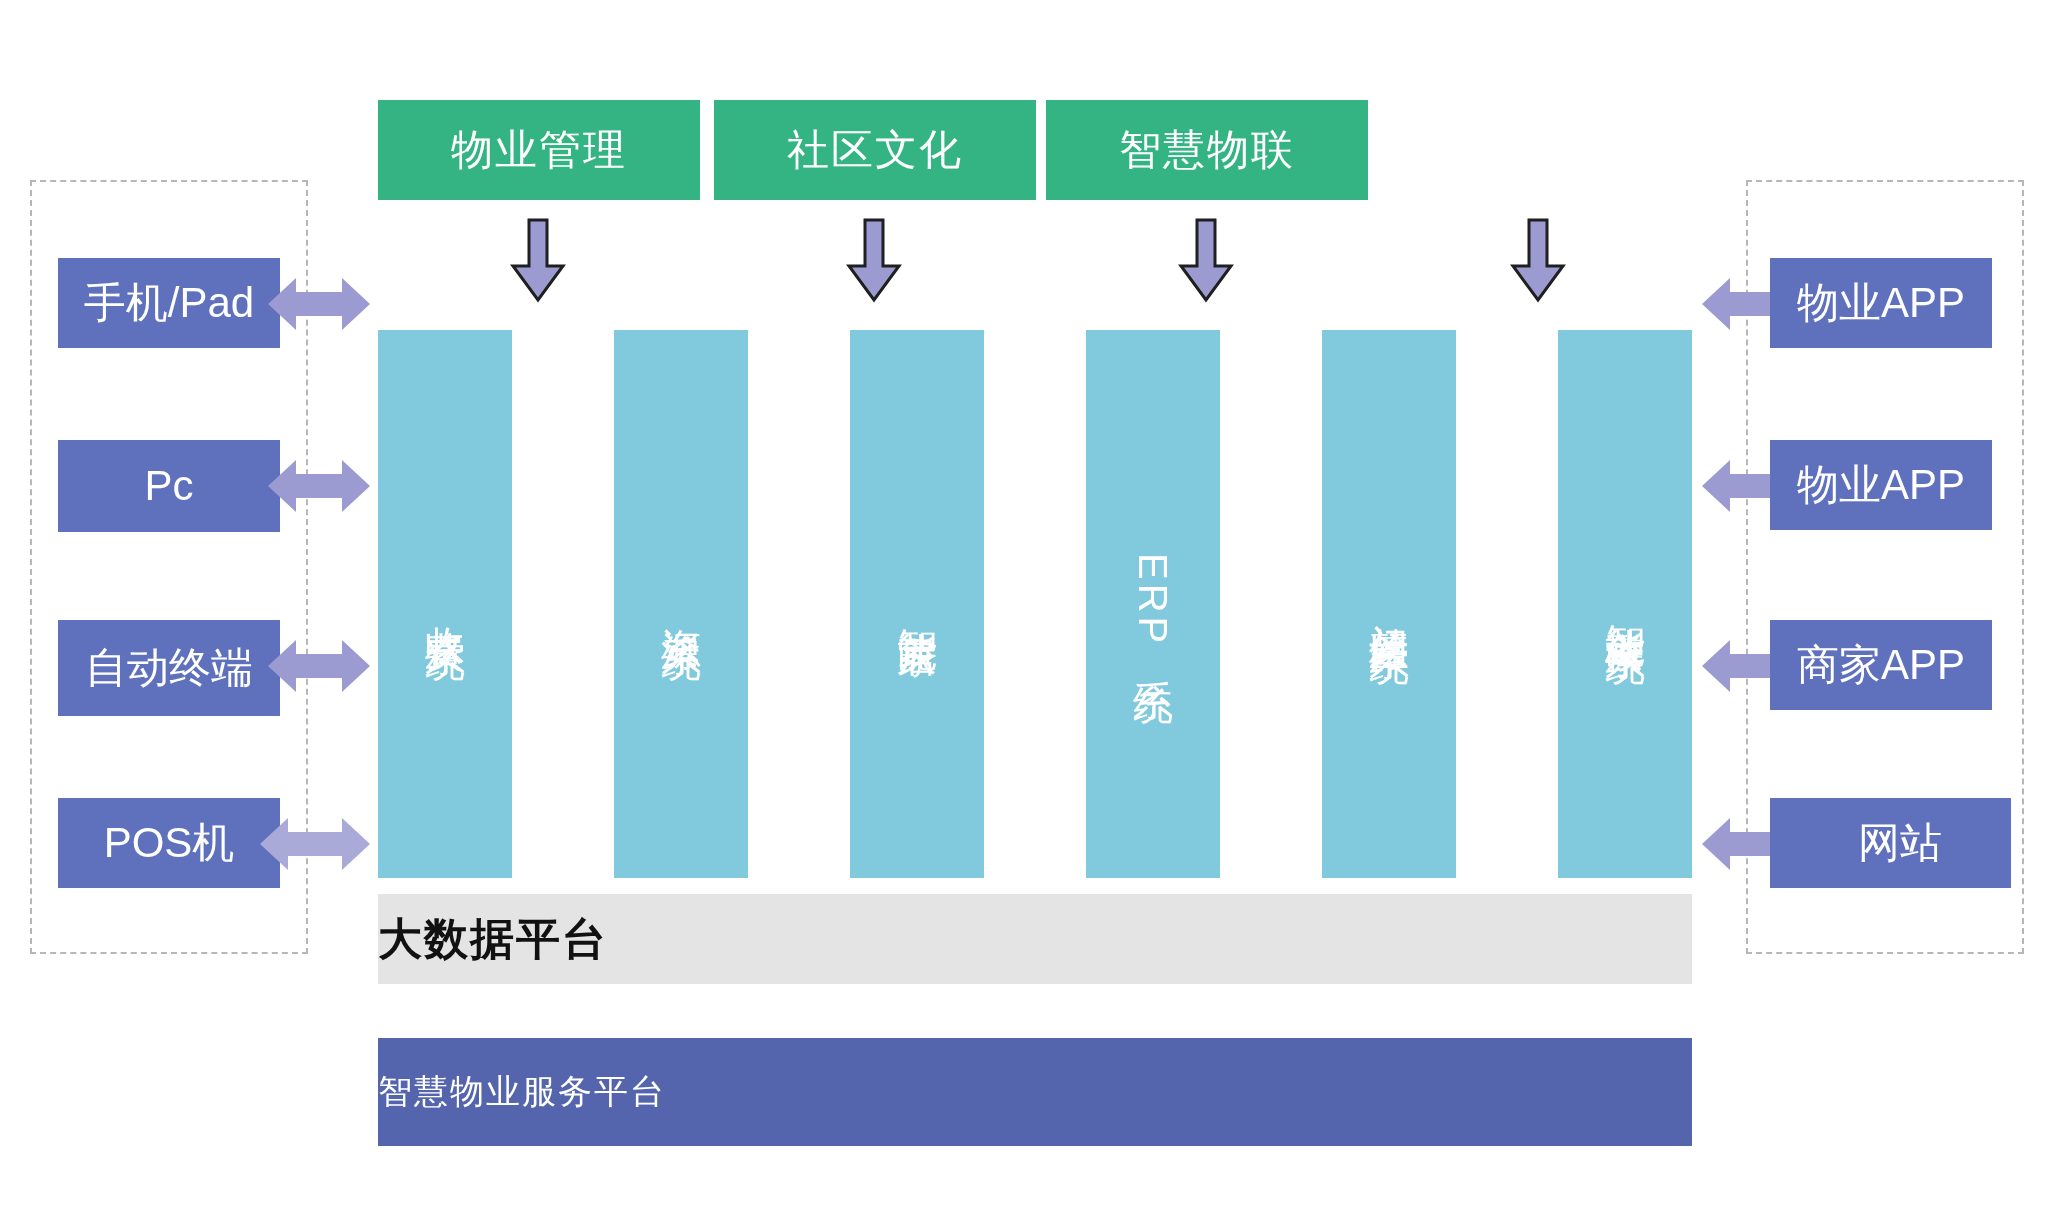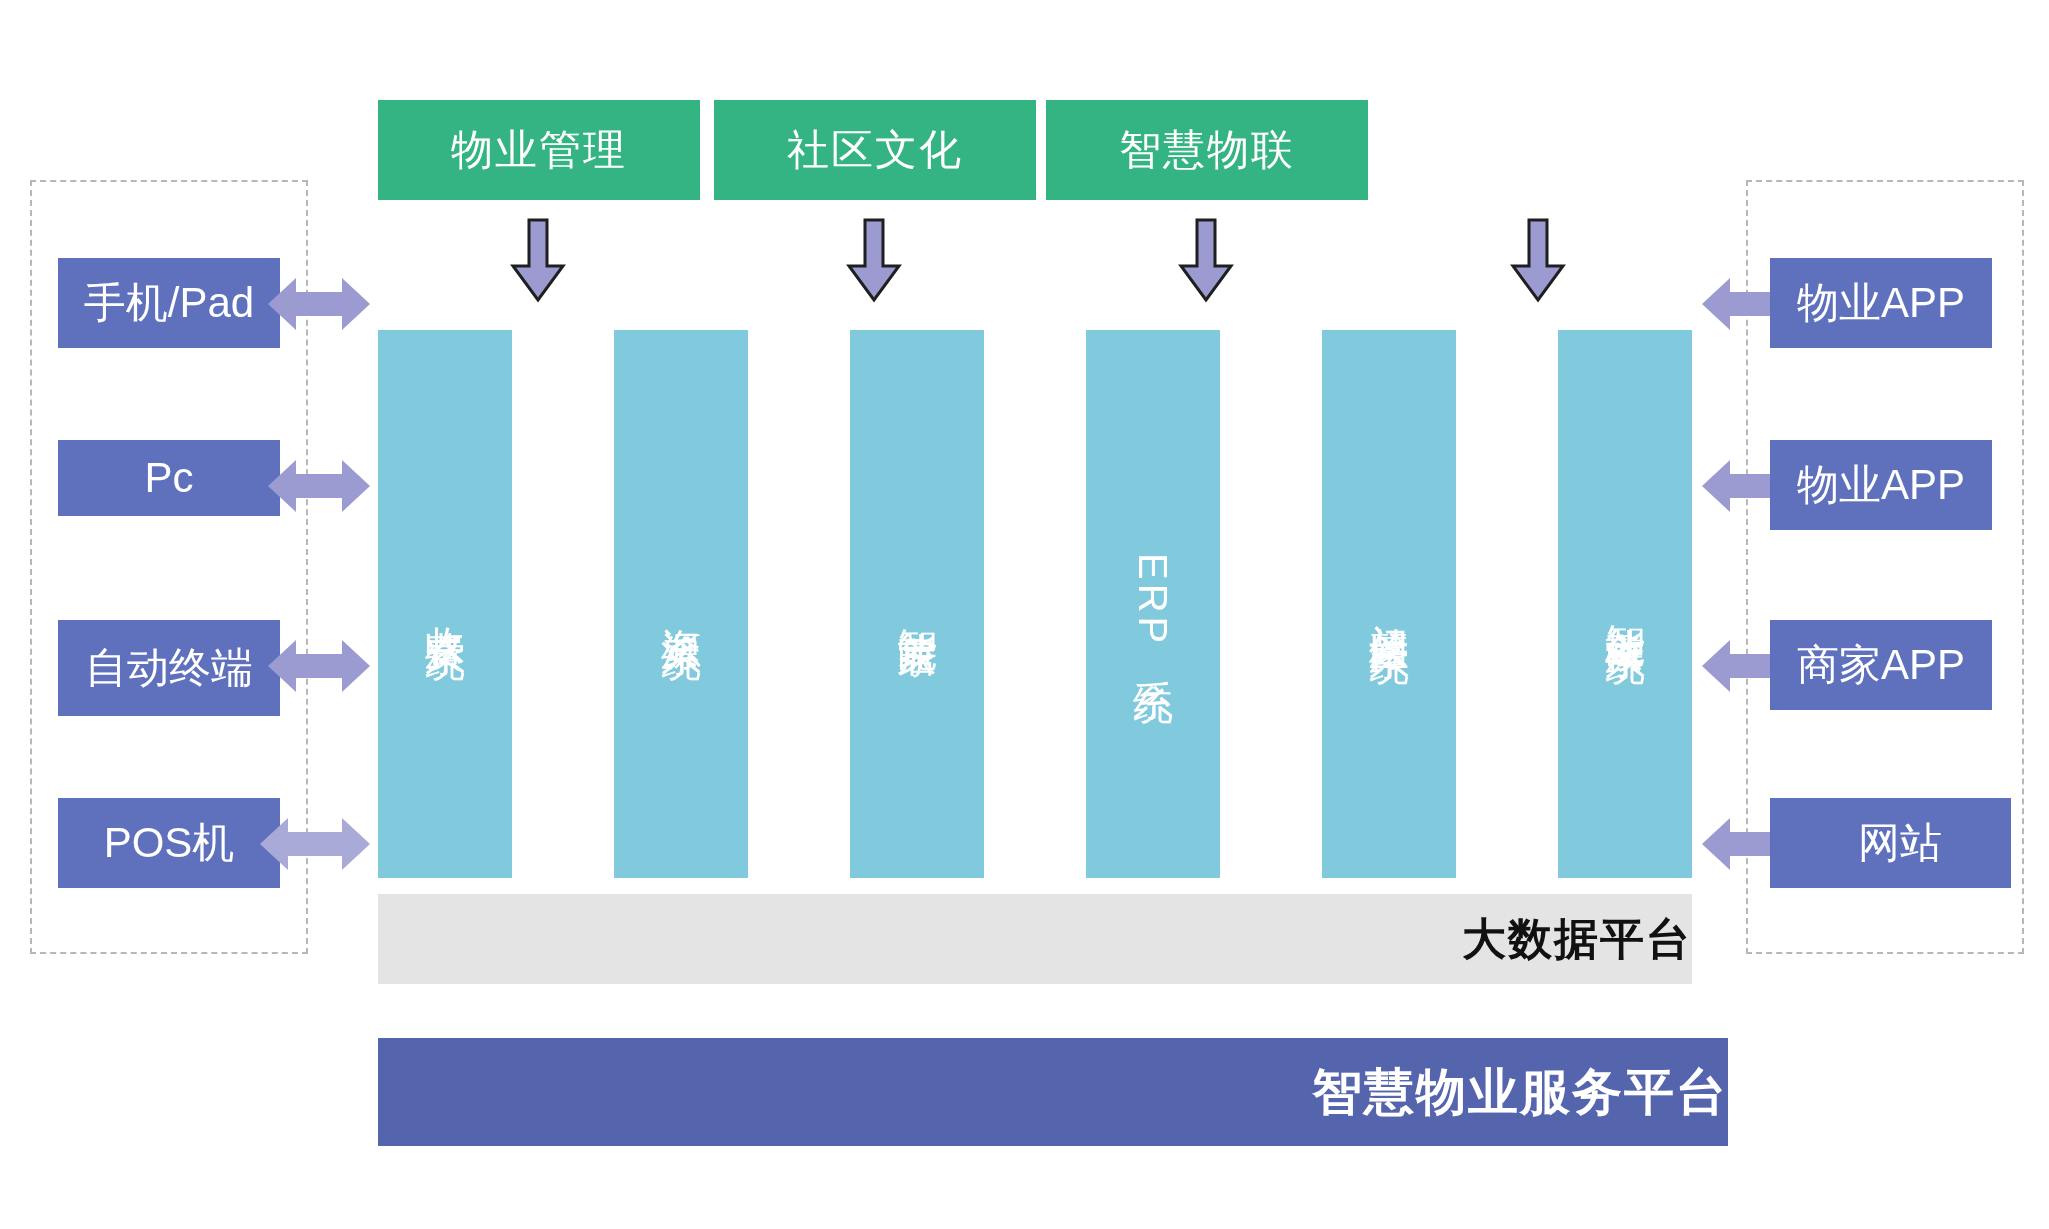--- a/index.html
+++ b/index.html
@@ -71,37 +71,36 @@
   }
   .teal-col .vtext.latin {
     text-orientation: mixed;
   }
 
   
   .bar {
     position: absolute;
     display: flex;
     align-items: center;
-    justify-content: flex-end;
+    justify-content: flex-start;
     white-space: nowrap;
   }
   .bar-gray {
     background: #e4e4e4;
     color: #111111;
     font-size: 44px;
     font-weight: bold;
     letter-spacing: 2px;
   }
   .bar-purple {
     background: #5465ae;
     color: #ffffff;
-    font-size: 50px;
-    font-weight: bold;
+    font-size: 34px;
+    font-weight: normal;
     letter-spacing: 2px;
-    padding-left: 36px;
   }
 
   
   .arrow {
     position: absolute;
   }
   .arrow svg { display: block; }
 </style>
 </head>
 <body>
@@ -138,21 +137,21 @@
   </div>
   <div class="arrow" style="left:1510px; top:218px;">
     <svg width="56" height="86" viewBox="0 0 56 86">
       <polygon points="19,2 37,2 37,48 53,48 28,82 3,48 19,48" fill="#9b9bd2" stroke="#1f1f1f" stroke-width="3"></polygon>
     </svg>
   </div>
 
   <div class="purple-box" style="left:58px; top:258px; width:222px; height:90px;">
     <span>手机/Pad</span>
   </div>
-  <div class="purple-box" style="left:58px; top:440px; width:222px; height:76px;">
+  <div class="purple-box" style="left:58px; top:440px; width:222px; height:92px;">
     <span>Pc</span>
   </div>
   <div class="purple-box" style="left:58px; top:620px; width:222px; height:96px;">
     <span>自动终端</span>
   </div>
   <div class="purple-box" style="left:58px; top:798px; width:222px; height:90px;">
     <span>POS机</span>
   </div>
 
   <div class="arrow" style="left:266px; top:272px;">

